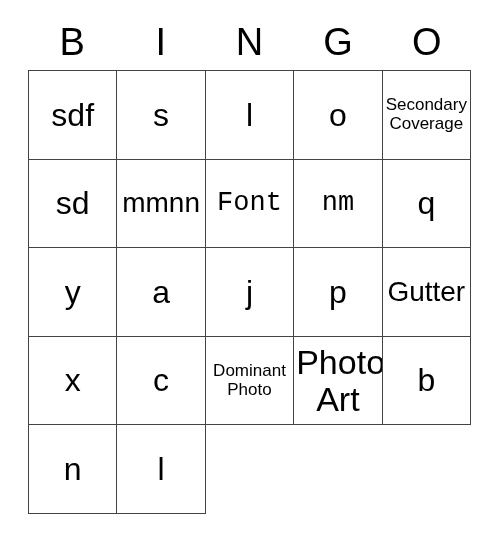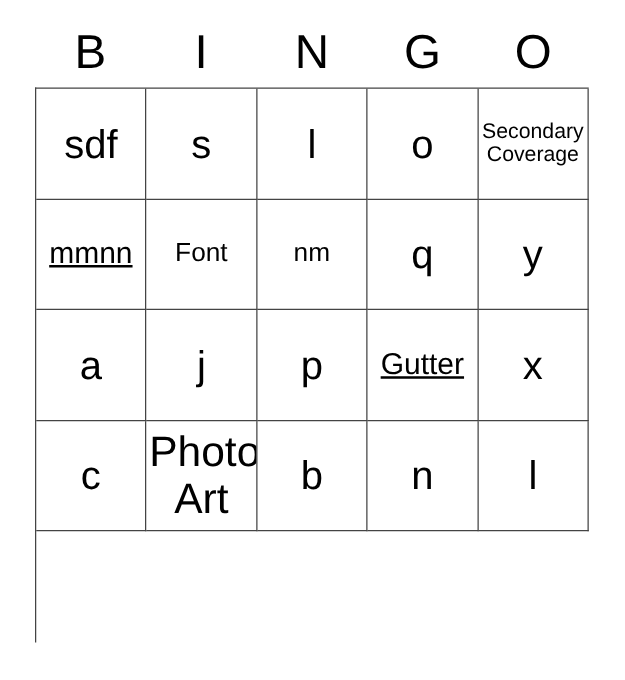--- a/index.html
+++ b/index.html
@@ -66,22 +66,22 @@
   }
   .cell-text {
     display: block;
     width: 100%;
     line-height: 1.08;
     white-space: pre-line;
   }
   
   .sz-xl  { font-size: 34px; }
   .sz-lg  { font-size: 32px; }
-  .sz-md  { font-size: 21px; }
-  .sz-sm  { font-size: 24px; text-decoration: underline; }
+  .sz-md  { font-size: 27px; font-family: Liberation Mono, monospace; }
+  .sz-sm  { font-size: 28px; }
   .sz-xs  { font-size: 17px; }
 </style>
 </head>
 <body>
 
 <div id="card">
 
   <div id="header-row">
     <div class="header-cell">
         <span>B</span>
@@ -111,20 +111,23 @@
         <span class="cell-text sz-lg">l</span>
       </div>
       <div class="cell">
         <span class="cell-text sz-lg">o</span>
       </div>
       <div class="cell">
         <span class="cell-text sz-xs">Secondary
 Coverage</span>
       </div>
       <div class="cell">
+        <span class="cell-text sz-lg">sd</span>
+      </div>
+      <div class="cell">
         <span class="cell-text sz-sm">mmnn</span>
       </div>
       <div class="cell">
         <span class="cell-text sz-md">Font</span>
       </div>
       <div class="cell">
         <span class="cell-text sz-md">nm</span>
       </div>
       <div class="cell">
         <span class="cell-text sz-lg">q</span>
@@ -144,20 +147,24 @@
       <div class="cell">
         <span class="cell-text sz-sm">Gutter</span>
       </div>
       <div class="cell">
         <span class="cell-text sz-lg">x</span>
       </div>
       <div class="cell">
         <span class="cell-text sz-lg">c</span>
       </div>
       <div class="cell">
+        <span class="cell-text sz-xs">Dominant
+Photo</span>
+      </div>
+      <div class="cell">
         <span class="cell-text sz-xl">Photo
 Art</span>
       </div>
       <div class="cell">
         <span class="cell-text sz-lg">b</span>
       </div>
       <div class="cell">
         <span class="cell-text sz-lg">n</span>
       </div>
       <div class="cell">

